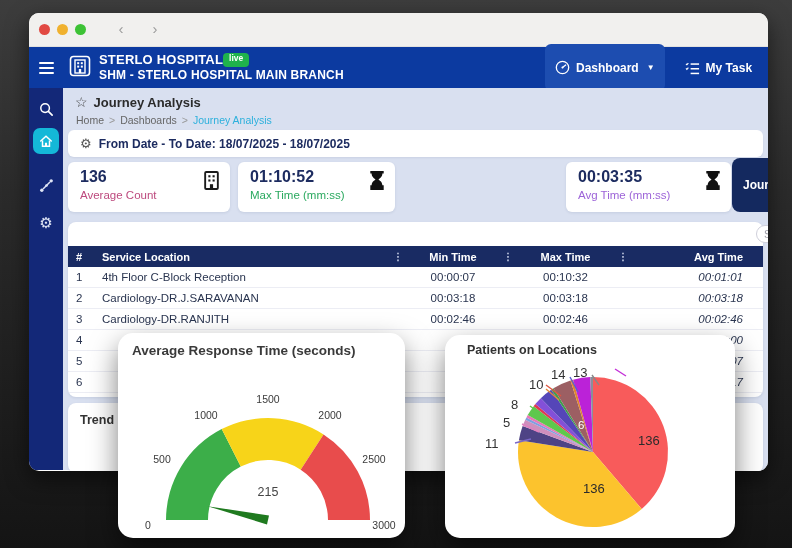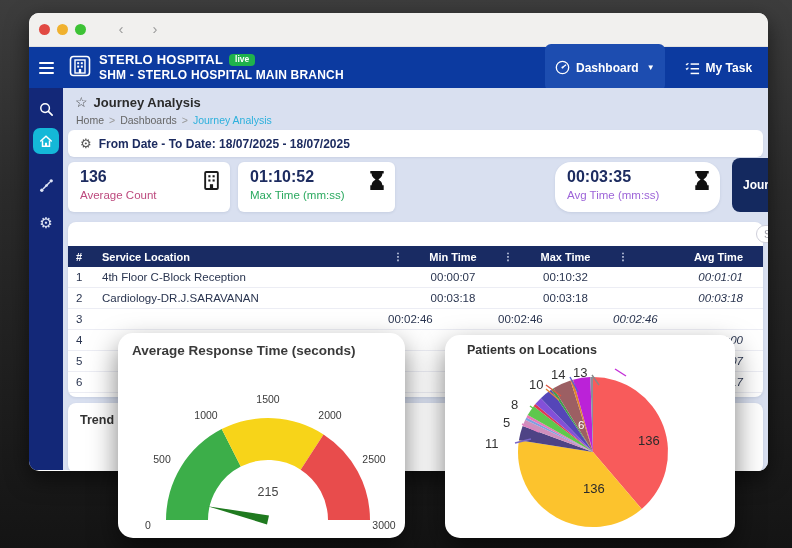--- a/index.html
+++ b/index.html
@@ -28,21 +28,21 @@
     border-radius:11px; display:flex; align-items:center; padding:0 10px; gap:6px;
     box-shadow:0 0 0 1px rgba(0,0,0,.04);
   }
   .urlbar .url { font-size:11.5px; color:#4c4c4c; }
   
   .appheader { height:41px; background:#0c3aa0; display:flex; align-items:center; position:relative; color:#fff; }
   .burger { width:34px; display:flex; flex-direction:column; gap:3px; align-items:center; cursor:pointer; }
   .burger i { display:block; width:15px; height:2px; background:#fff; border-radius:1px; }
   .logo-box { margin-left:6px; }
   .h-titles { margin-left:8px; line-height:1.1; }
-  .h-name-row { display:flex; align-items:center; gap:6px; }
+  .h-name-row { display:flex; }
   .h-name { font-size:13px; font-weight:bold; letter-spacing:.2px; }
   .live-badge { background:#1fb24c; color:#fff; font-size:8.5px; font-weight:bold; padding:1px 6px; border-radius:4px; }
   .h-sub { font-size:12px; font-weight:bold; letter-spacing:.2px; margin-top:2px; }
   .hnav { position:absolute; left:516px; top:0; height:41px; display:flex; align-items:center; gap:20px; white-space:nowrap; }
   .hnav-item { display:flex; align-items:center; gap:6px; font-size:12px; font-weight:bold; cursor:pointer; }
   .hnav-item.active { background:#1d4db0; border-radius:6px; padding:16px 10px; }
   .caret { font-size:8px; margin-left:2px; }
   
   .appbody { display:flex; height:382px; }
   .sidebar { width:34px; background:#132878; position:relative; flex:none; }
@@ -225,21 +225,21 @@
       </div>
       <div class="stat" style="left:175px; width:157px;">
         <div class="v">01:10:52</div>
         <div class="l" style="color:#2aa95f;">Max Time (mm:ss)</div>
         <span class="ic">
           <svg width="16" height="19" viewBox="0 0 14 17">
               <path d="M1 0h12v2.2h-1.2c0 3-2.2 4.4-3.5 5.3 1.3.9 3.5 2.3 3.5 5.3H13V17H1v-4.2h1.2c0-3 2.2-4.4 3.5-5.3-1.3-.9-3.5-2.3-3.5-5.3H1z" fill="#111"></path>
             </svg>
         </span>
       </div>
-      <div class="stat" style="left:492px; width:165px;border-radius:16px;">
+      <div class="stat" style="left:503px; width:165px;">
         <div class="v">00:03:35</div>
         <div class="l" style="color:#9d64d8;">Avg Time (mm:ss)</div>
         <span class="ic">
           <svg width="16" height="19" viewBox="0 0 14 17">
               <path d="M1 0h12v2.2h-1.2c0 3-2.2 4.4-3.5 5.3 1.3.9 3.5 2.3 3.5 5.3H13V17H1v-4.2h1.2c0-3 2.2-4.4 3.5-5.3-1.3-.9-3.5-2.3-3.5-5.3H1z" fill="#111"></path>
             </svg>
         </span>
       </div>
       <button class="journey-btn">Journey</button>
 
@@ -269,20 +269,21 @@
           <span>Cardiology-DR.J.SARAVANAN</span>
             <span></span>
           <span class="min">00:03:18</span>
             <span></span>
           <span class="max">00:03:18</span>
             <span></span>
           <span class="avg">00:03:18</span>
         </div>
         <div class="t-row">
           <span class="c1">3</span>
+          <span>Cardiology-DR.RANJITH</span>
             <span></span>
           <span class="min">00:02:46</span>
             <span></span>
           <span class="max">00:02:46</span>
             <span></span>
           <span class="avg">00:02:46</span>
         </div>
         <div class="t-row">
           <span class="c1">4</span>
           <span></span>

